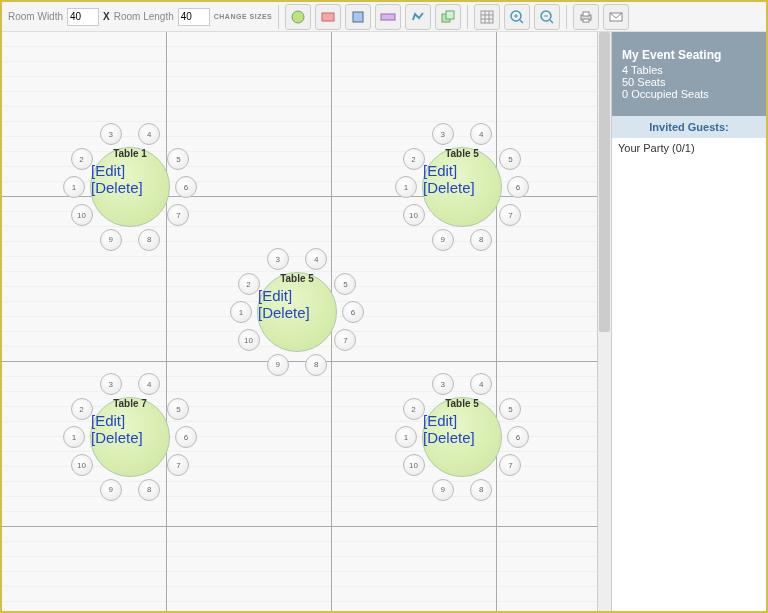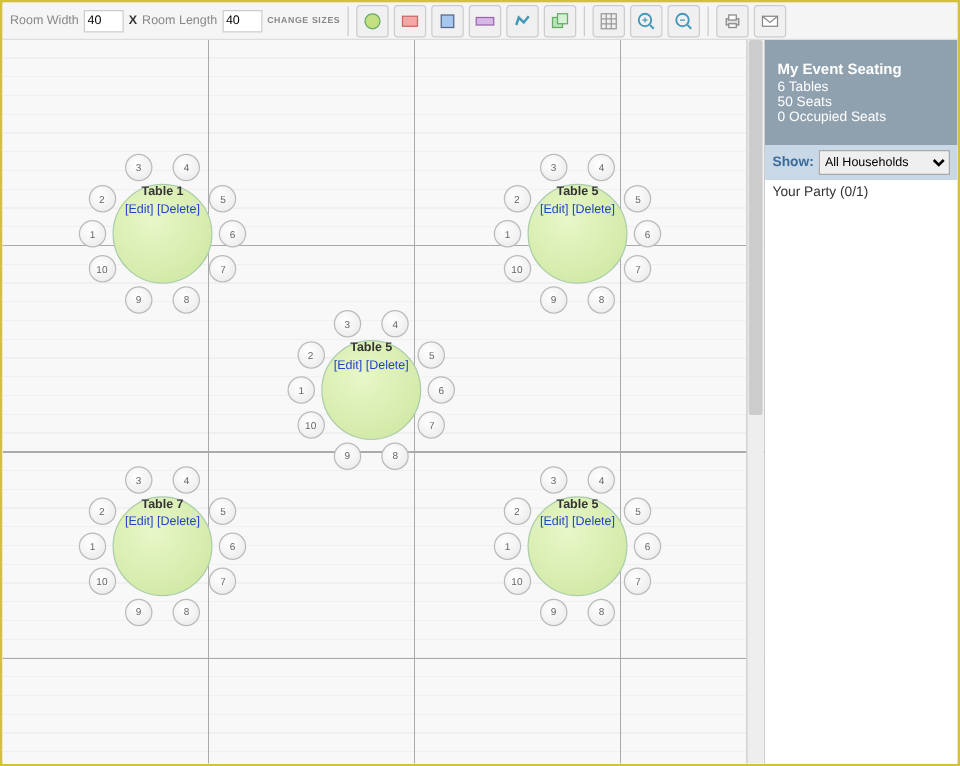--- a/index.html
+++ b/index.html
@@ -13,21 +13,21 @@
     .toolbar .tbtn { width: 26px; height: 26px; background: #f0f0f0; border: 1px solid #ccc; border-radius: 3px; cursor: pointer; display: flex; align-items: center; justify-content: center; }
     .toolbar .tbtn svg { width: 16px; height: 16px; }
     .main { display: flex; height: calc(100% - 30px); }
     .canvas-wrap { flex: 1; position: relative; overflow: hidden; background: repeating-linear-gradient(#f8f8f8 0, #f8f8f8 14px, #f0f0f0 14px, #f0f0f0 15px), repeating-linear-gradient(90deg, #f8f8f8 0, #f8f8f8 14px, #f0f0f0 14px, #f0f0f0 15px); }
     .canvas-wrap::before { content:''; position:absolute; inset:0; background: repeating-linear-gradient(transparent 0, transparent 164px, #aaa 164px, #aaa 165px), repeating-linear-gradient(90deg, transparent 0, transparent 164px, #aaa 164px, #aaa 165px); pointer-events:none; }
     .scrollbar-v { position: absolute; right: 0; top: 0; bottom: 0; width: 14px; background: #eee; border-left: 1px solid #ccc; }
     .scrollbar-v .thumb { position: absolute; left: 1px; right: 1px; top: 0; height: 300px; background: #ccc; border-radius: 2px; }
     .table { position: absolute; width: 80px; height: 80px; }
     .table .circle { width: 80px; height: 80px; border-radius: 50%; background: radial-gradient(circle at 40% 35%, #e8f7c8, #cce59d); border: 1px solid #aaccaa; display: flex; flex-direction: column; align-items: center; justify-content: flex-start; }
     .table .tname { font-weight: bold; font-size: 10px; color: #333; }
-    .table .tlinks { font-size: 10px; color: #2244cc; margin-top: 3px; }
+    .table .tlinks { font-size: 15px; color: #2244cc; margin-top: 3px; }
     .table .tlinks span { cursor: pointer; }
     .seat { position: absolute; width: 22px; height: 22px; border-radius: 50%; background: radial-gradient(circle at 40% 35%, #fff, #e8e8e8); border: 1px solid #bbb; display: flex; align-items: center; justify-content: center; font-size: 8px; color: #666; cursor: pointer; }
     .sidebar { width: 155px; background: #fff; border-left: 1px solid #ccc; display: flex; flex-direction: column; }
     .info-panel { background: #8fa0af; color: #fff; padding: 16px 10px; font-size: 11px; }
     .info-panel .title { font-weight: bold; margin-bottom: 2px; font-size: 12px; }
     .guests-hdr { background: #d9e5ee; color: #3a6a9a; font-weight: bold; text-align: center; padding: 5px 0; font-size: 11px; }
     .show-row { background: #c9d8e6; padding: 4px 6px; display: flex; align-items: center; gap: 4px; }
     .show-row label { color: #3a6a9a; font-weight: bold; font-size: 11px; }
     .show-row select { flex: 1; font-size: 10px; height: 20px; border: 1px solid #aaa; }
     .guest-list { flex: 1; padding: 4px 6px; font-size: 11px; color: #333; overflow-y: auto; }
@@ -197,25 +197,22 @@
         <div class="seat" style="left: 85px; top: 29px;">6</div>
         <div class="seat" style="left: -19.4974px; top: 57px;">10</div>
         <div class="seat" style="left: 77.4974px; top: 57px;">7</div>
         <div class="seat" style="left: 9.84687px; top: 81.6228px;">9</div>
         <div class="seat" style="left: 48.1531px; top: 81.6228px;">8</div>
       </div>
     </div>
   <div class="sidebar">
     <div class="info-panel">
       <div class="title">My Event Seating</div>
-      <div>6 Tables</div>
+      <div>4 Tables</div>
       <div>50 Seats</div>
       <div>0 Occupied Seats</div>
     </div>
-    <div class="show-row">
-      <label>Show:</label>
-      <select id="show-select"><option>All Households</option></select>
-    </div>
+    <div class="guests-hdr">Invited Guests:</div>
     <div class="guest-list" id="guest-list">
         <div>Your Party (0/1)</div>
       </div>
   </div>
 </div>
 
 </body></html>

